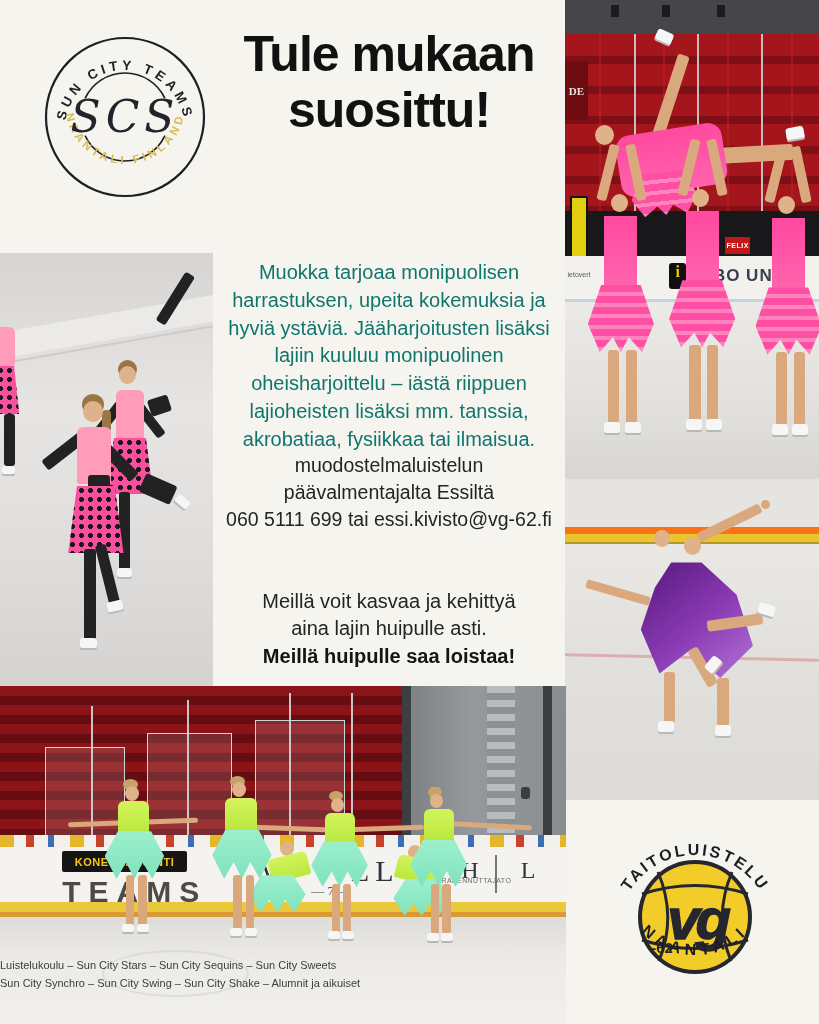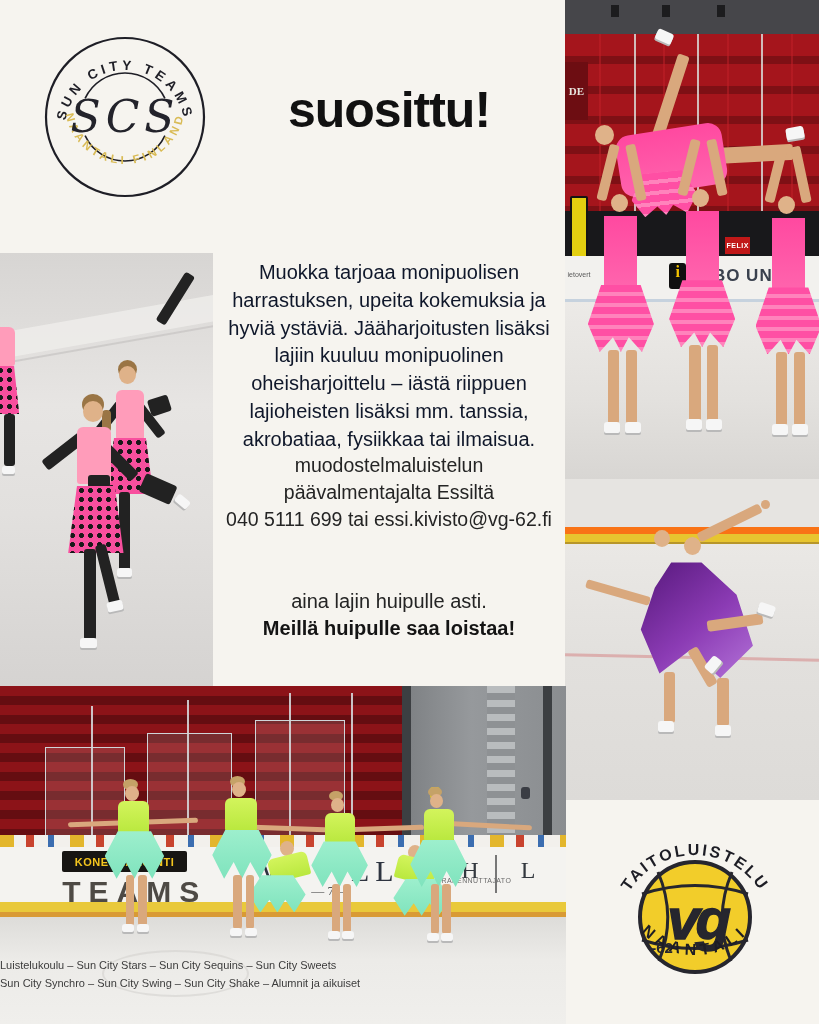--- a/index.html
+++ b/index.html
@@ -8,21 +8,21 @@
   .page {
     position:relative; width:819px; height:1024px; margin:0 auto;
     background:#f6f4ef; overflow:hidden;
   }
   .abs { position:absolute; }
 
   
   .col { position:absolute; left:213px; width:352px; text-align:center; color:#1b1b1b; }
   .headline { top:26px; font-size:50px; line-height:1.12; font-weight:700; letter-spacing:-1px; color:#111; }
   .intro    { top:161px; font-size:21px; line-height:1.32; font-weight:700; color:#161616; padding:0 6px; }
-  .bodytext { top:259px; font-size:20px; line-height:1.39; color:#0f172a; padding:0 12px; }
+  .bodytext { top:259px; font-size:20px; line-height:1.39; color:#0f766e; padding:0 12px; }
   .cta      { top:452px; font-size:19.5px; line-height:1.38; color:#242424; }
   .cta .h   { font-size:20px; font-weight:700; color:#141414; }
   .cta .ln  { white-space:nowrap; }
   .closing  { top:588px; font-size:20px; line-height:1.37; color:#242424; }
   .closing .b { font-weight:700; color:#141414; }
 
   
   .teams { position:absolute; left:0; top:957px; width:566px; 
            font-size:11px; line-height:1.62; color:#3c3c3c; z-index:5; }
 
@@ -147,34 +147,35 @@
     <text font-size="13.5" font-weight="700" letter-spacing="4" fill="#1e1e26">
       <textPath href="#scsTop" startOffset="50%" text-anchor="middle">SUN CITY TEAMS</textPath>
     </text>
     <text font-size="11.5" font-weight="700" letter-spacing="3.5" fill="#d9bb55">
       <textPath href="#scsBot" startOffset="50%" text-anchor="middle">NAANTALI FINLAND</textPath>
     </text>
     <text x="97" y="112" text-anchor="middle" class="serif-it" font-size="44" letter-spacing="5" fill="#23232b">SCS</text>
   </svg>
 
   <h1 class="col headline">
-    <br>
+    <span>Tule mukaan</span><br>
     <span>suosittu!</span>
   </h1>
 
 
   <p class="col bodytext">Muokka tarjoaa monipuolisen harrastuksen, upeita kokemuksia ja hyviä ystäviä. Jääharjoitusten lisäksi lajiin kuuluu monipuolinen oheisharjoittelu – iästä riippuen lajioheisten lisäksi mm. tanssia, akrobatiaa, fysiikkaa tai ilmaisua.</p>
 
   <div class="col cta">
     <div class="ln">muodostelmaluistelun</div>
     <div class="ln">päävalmentajalta Essiltä</div>
-    <div class="ln">040 5111 699 tai essi.kivisto@vg-62.fi</div>
+    <div class="ln">060 5111 699 tai essi.kivisto@vg-62.fi</div>
   </div>
 
   <div class="col closing">
+    <div>Meillä voit kasvaa ja kehittyä</div>
     <div>aina lajin huipulle asti.</div>
     <div class="b">Meillä huipulle saa loistaa!</div>
   </div>
 
   <div class="photo ph-left">
     <div class="p3-stripe abs"></div>
     <div class="p3-line abs"></div>
 
     <div class="abs pink-bodice" style="left:-4%;top:17%;width:11%;height:9%"></div>
     <div class="abs dot-skirt" style="left:-6%;top:26%;width:15%;height:11%"></div>

